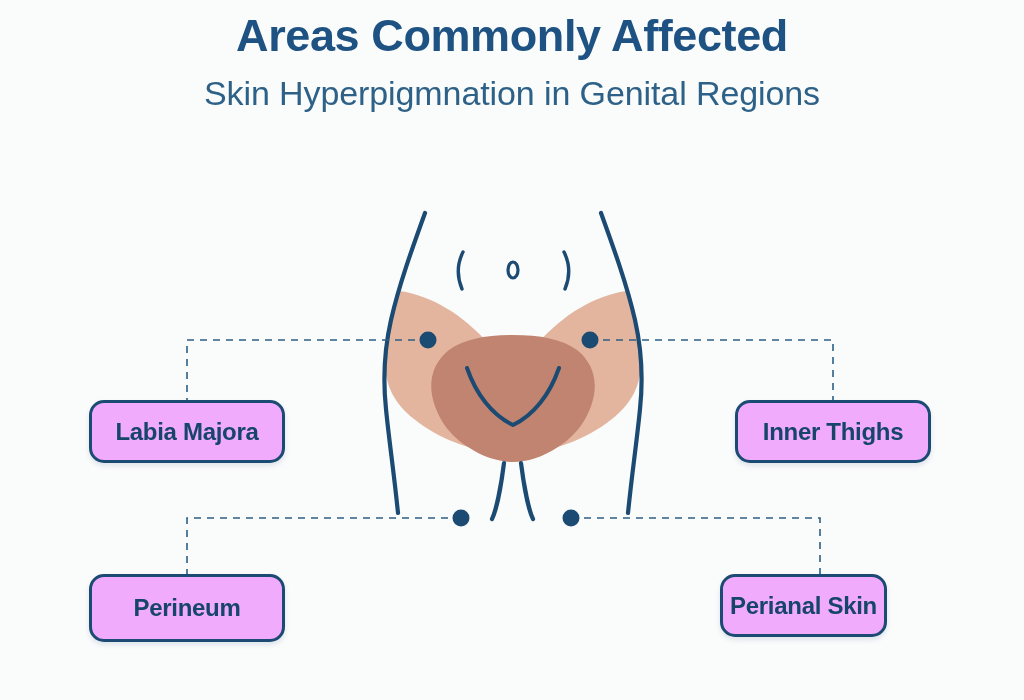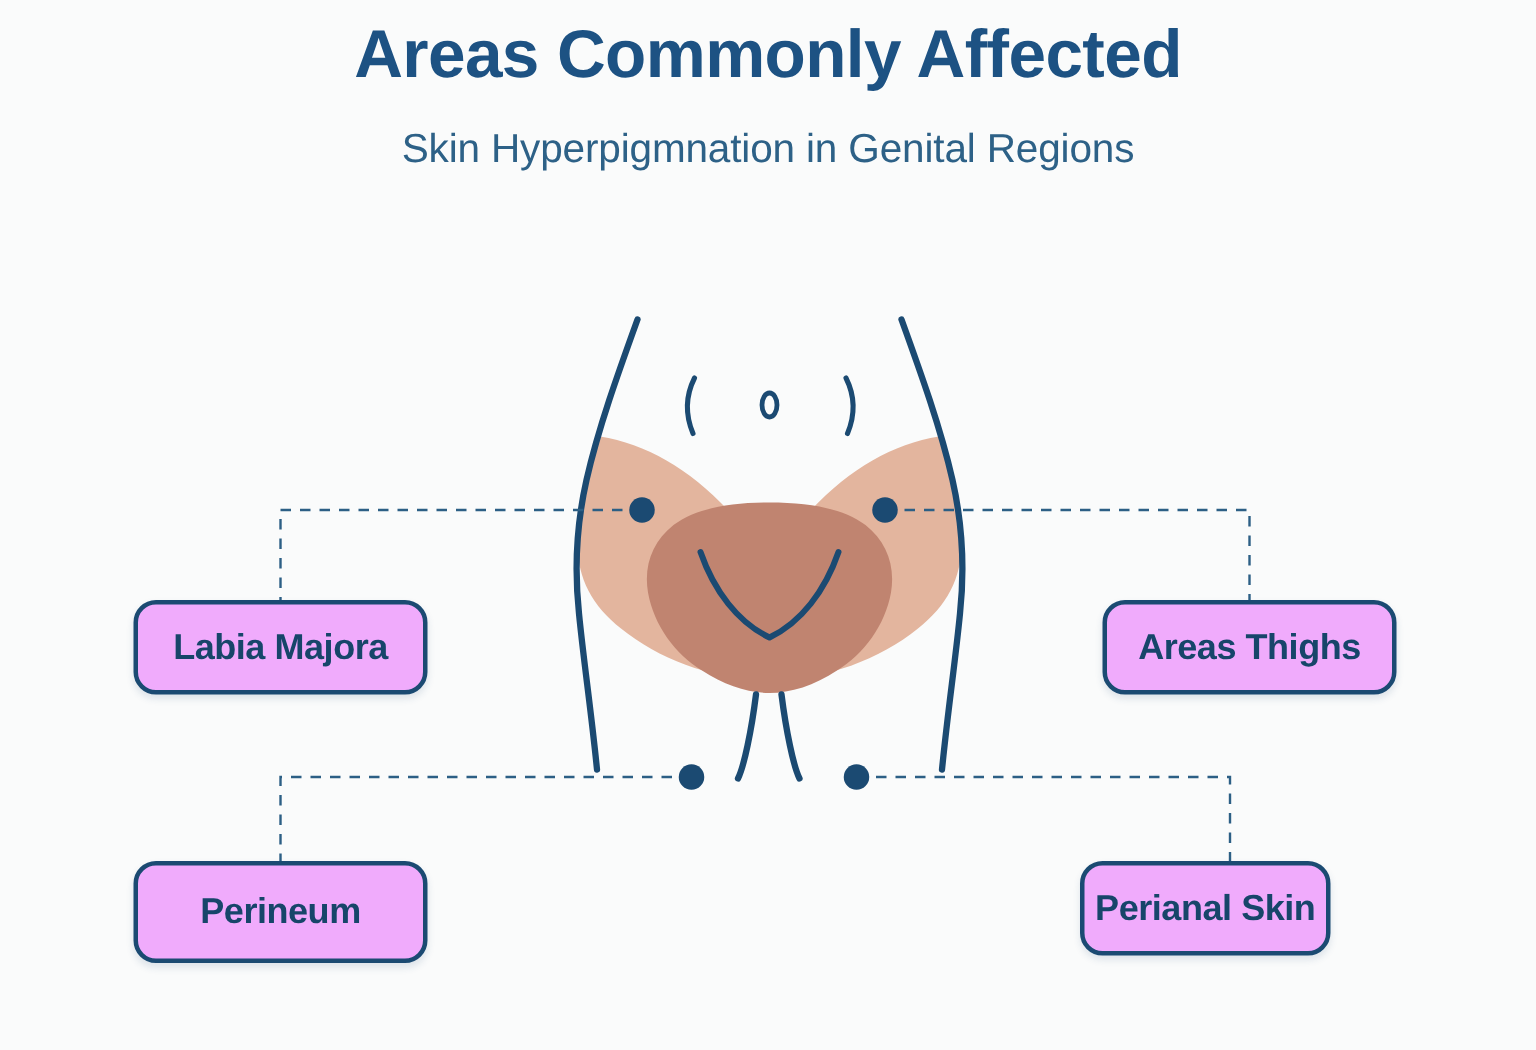--- a/index.html
+++ b/index.html
@@ -34,23 +34,23 @@
   .title {
     margin: 0;
     padding-top: 11px;
     font-size: 45px;
     font-weight: bold;
     letter-spacing: -0.4px;
     color: #1d5283;
     line-height: 1.12;
   }
   .subtitle {
-    margin: 15px;
+    margin: 5px;
     padding-top: 9px;
-    font-size: 27px;
+    font-size: 34px;
     font-weight: normal;
     letter-spacing: -0.1px;
     color: #2d6187;
     line-height: 1.1;
   }
 
   
   .diagram-layer {
     position: absolute;
     left: 0;
@@ -161,21 +161,21 @@
         <circle cx="571" cy="518" r="8.5"></circle>
       </g>
     </svg>
   </div>
 
   <div class="label-box label-labia">
     <span class="label-text">Labia Majora</span>
   </div>
 
   <div class="label-box label-thighs">
-    <span class="label-text">Areas Thighs</span>
+    <span class="label-text">Inner Thighs</span>
   </div>
 
   <div class="label-box label-perineum">
     <span class="label-text">Perineum</span>
   </div>
 
   <div class="label-box label-perianal">
     <span class="label-text">Perianal Skin</span>
   </div>
 

